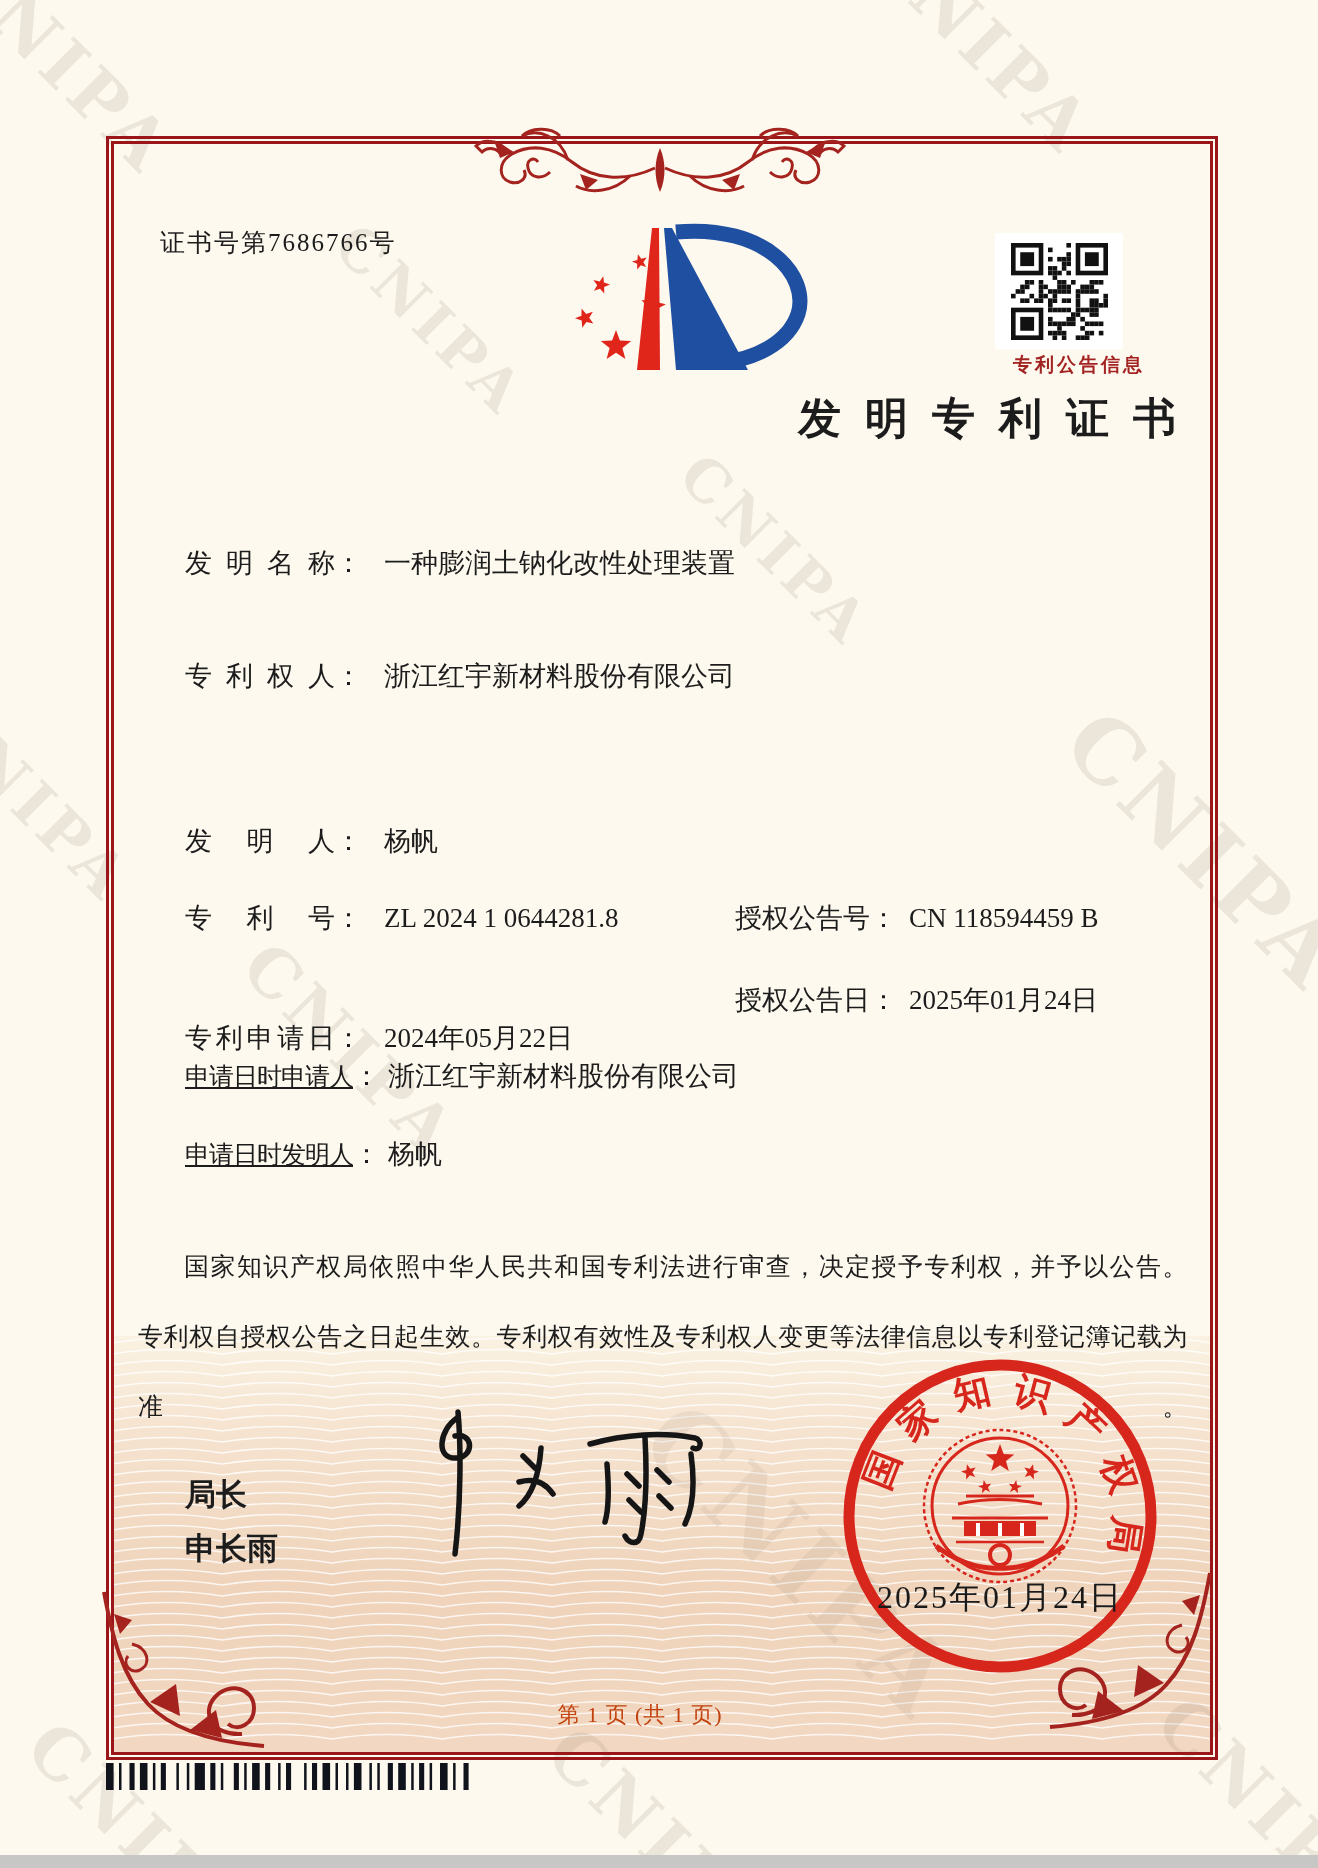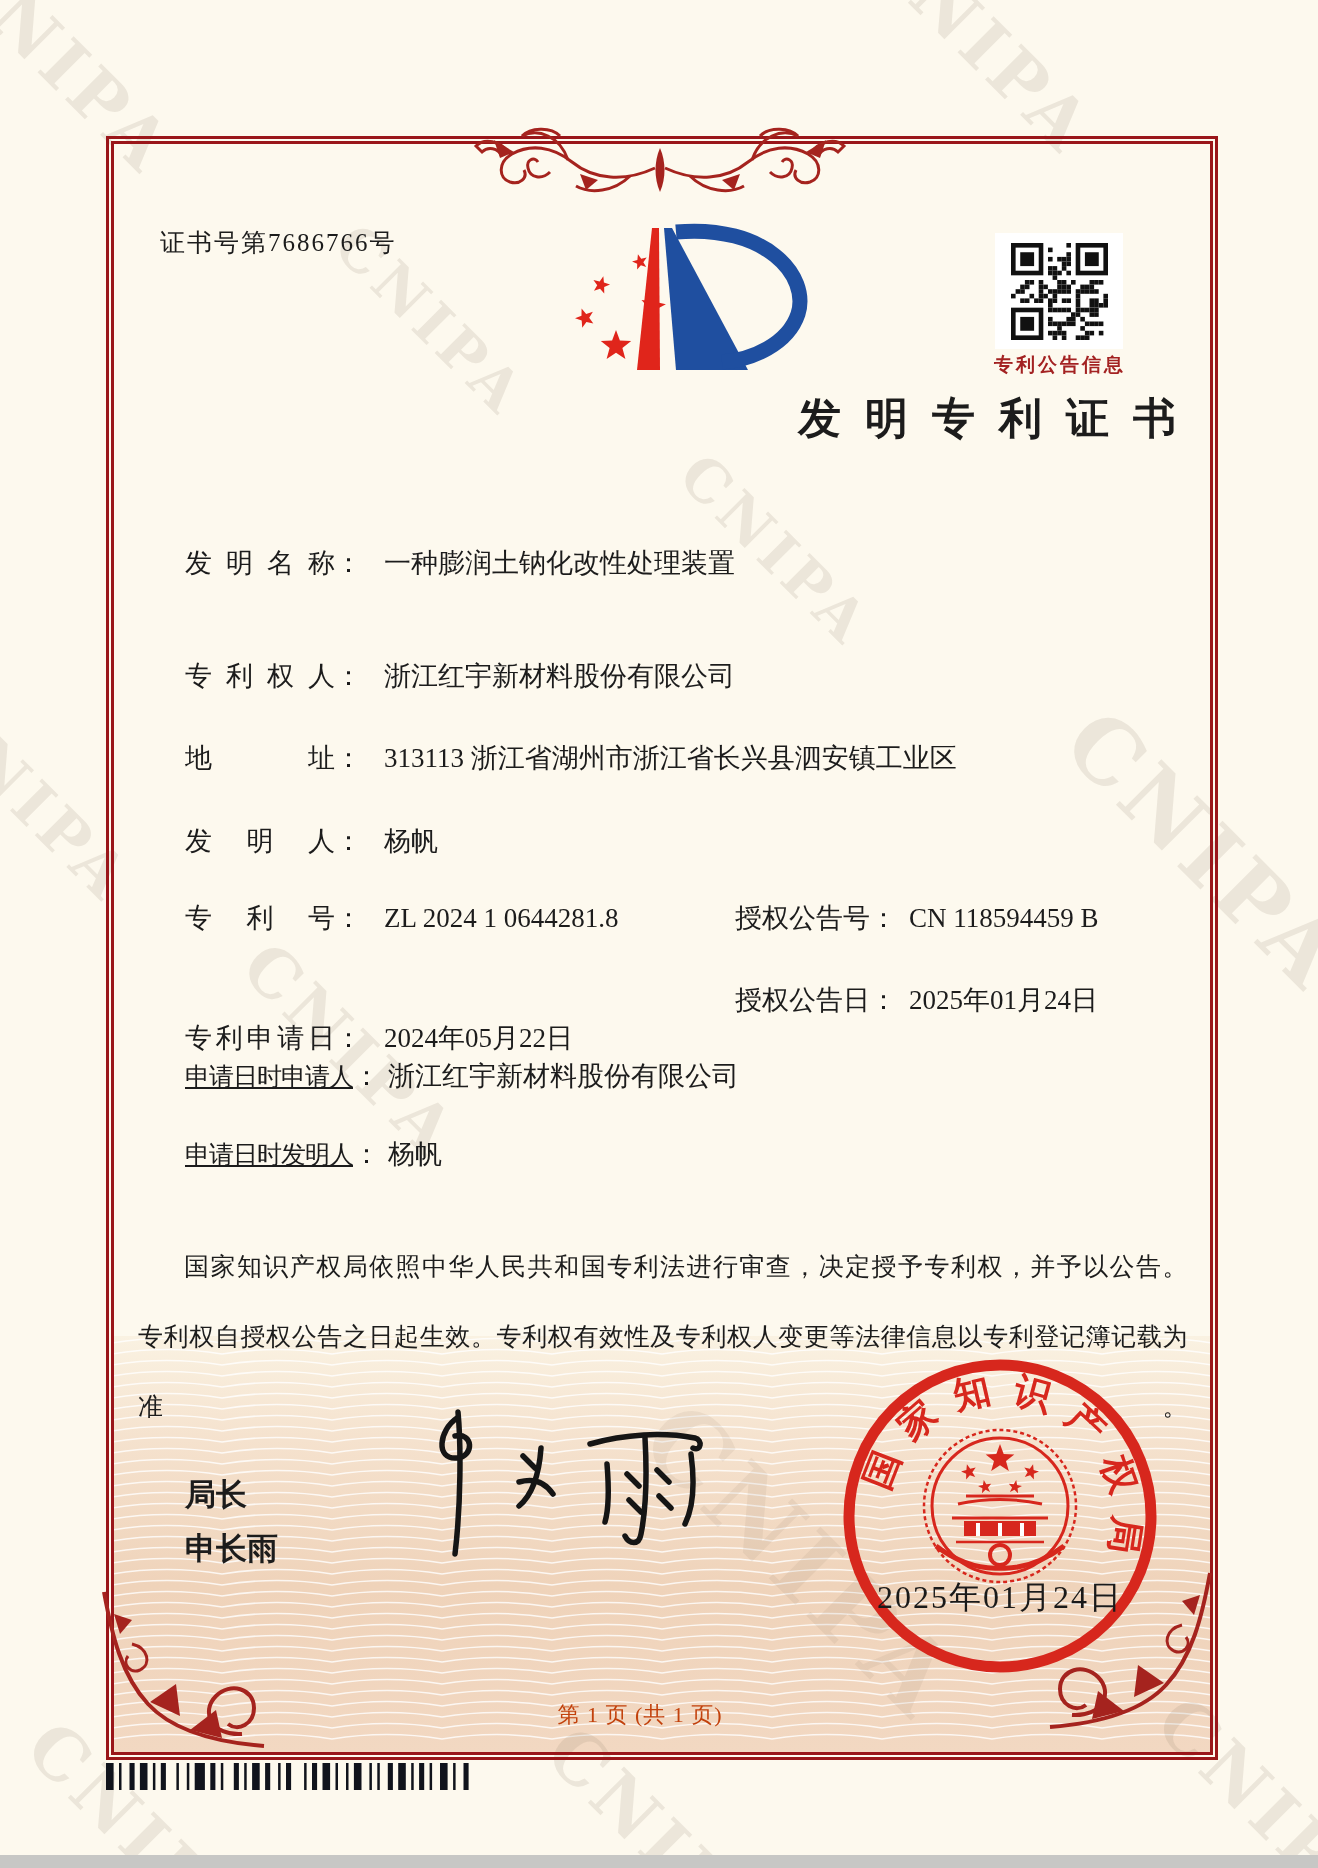--- a/index.html
+++ b/index.html
@@ -10,21 +10,21 @@
   .wm{position:absolute;transform:translate(-50%,-50%) rotate(45deg);
       font-family:"DejaVu Serif",serif;font-weight:bold;letter-spacing:6px;
       color:rgba(138,122,96,.14);white-space:nowrap;z-index:3;pointer-events:none;}
   
   .frame{position:absolute;left:106px;top:136px;width:1106px;height:1618px;
          border:3px solid #9a161a;z-index:4;pointer-events:none;}
   .frame::before{content:'';position:absolute;inset:2px;border:3px solid #9a161a;}
   
   .certno{left:160px;top:226px;font-size:25px;letter-spacing:2px;z-index:5;}
   .qrbox{left:995px;top:233px;width:128px;height:116px;background:#fff;z-index:5;}
-  .qrlabel{left:975px;top:352px;width:170px;text-align:center;font-size:19px;
+  .qrlabel{left:975px;top:352px;width:170px;text-align:right;font-size:19px;
            letter-spacing:3px;color:#a32222;font-weight:bold;z-index:5;}
   .title{left:98px;top:390px;width:1102px;text-align:right;font-size:43px;font-weight:bold;
          letter-spacing:24px;text-indent:24px;z-index:5;}
   
   .row{position:absolute;left:185px;font-size:27px;z-index:5;white-space:nowrap;}
   .rrow{position:absolute;left:735px;font-size:27px;z-index:5;white-space:nowrap;}
   .jl{display:inline-block;width:150px;text-align:justify;text-align-last:justify;vertical-align:bottom;}
   .lab-long{font-size:25px;letter-spacing:-1px;text-decoration:underline;}
   .val{margin-left:22px;}
   .rrow .val{margin-left:12px;text-align:right;}
@@ -298,23 +298,20 @@
   <div class="abs qrlabel">专利公告信息</div>
 
   <div class="abs title">发明专利证书</div>
 
   <div class="row" style="top:545px">
     <span class="jl">发明名称</span><span>：</span><span class="val">一种膨润土钠化改性处理装置</span>
   </div>
   <div class="row" style="top:658px">
     <span class="jl">专利权人</span><span>：</span><span class="val">浙江红宇新材料股份有限公司</span>
   </div>
-  <div class="row" style="top:740px">
-    <span class="jl">地址</span><span>：</span><span class="val">313113 浙江省湖州市浙江省长兴县泗安镇工业区</span>
-  </div>
   <div class="row" style="top:823px">
     <span class="jl">发明人</span><span>：</span><span class="val">杨帆</span>
   </div>
   <div class="row" style="top:900px">
     <span class="jl">专利号</span><span>：</span><span class="val">ZL 2024 1 0644281.8</span>
   </div>
   <div class="rrow" style="top:900px">
     <span>授权公告号</span><span>：</span><span class="val">CN 118594459 B</span>
   </div>
   <div class="row" style="top:1020px">

